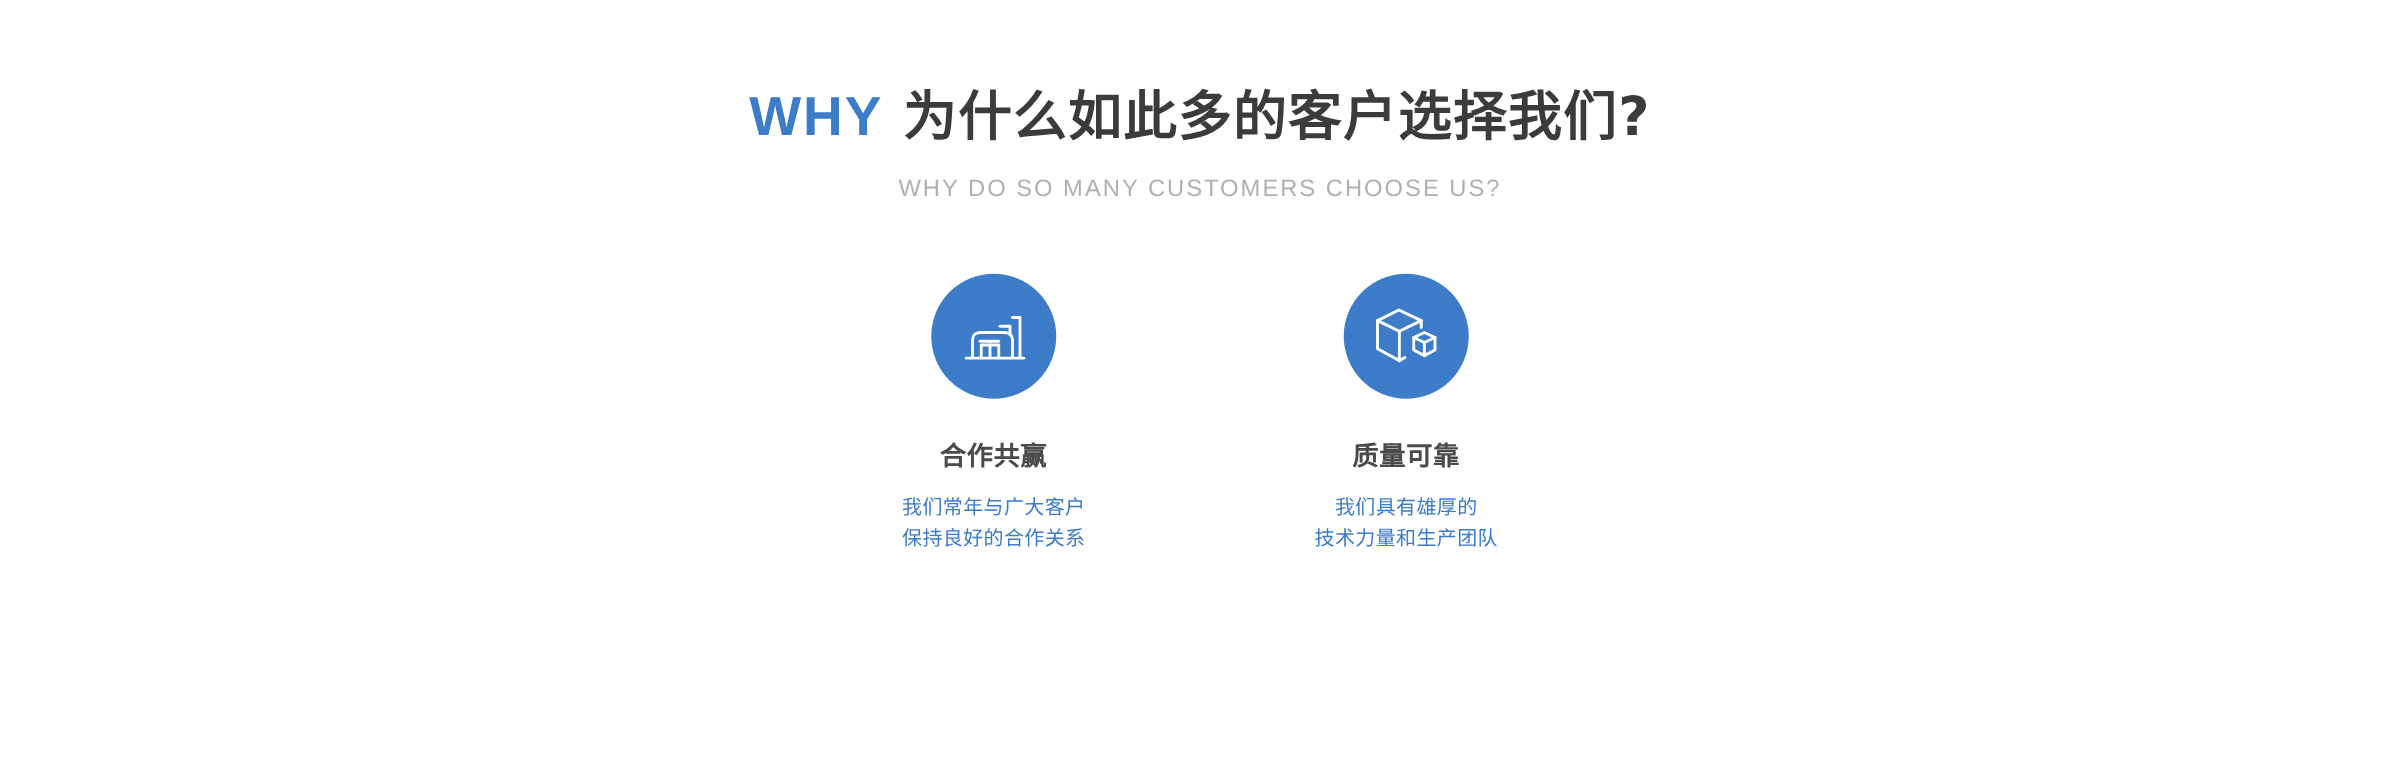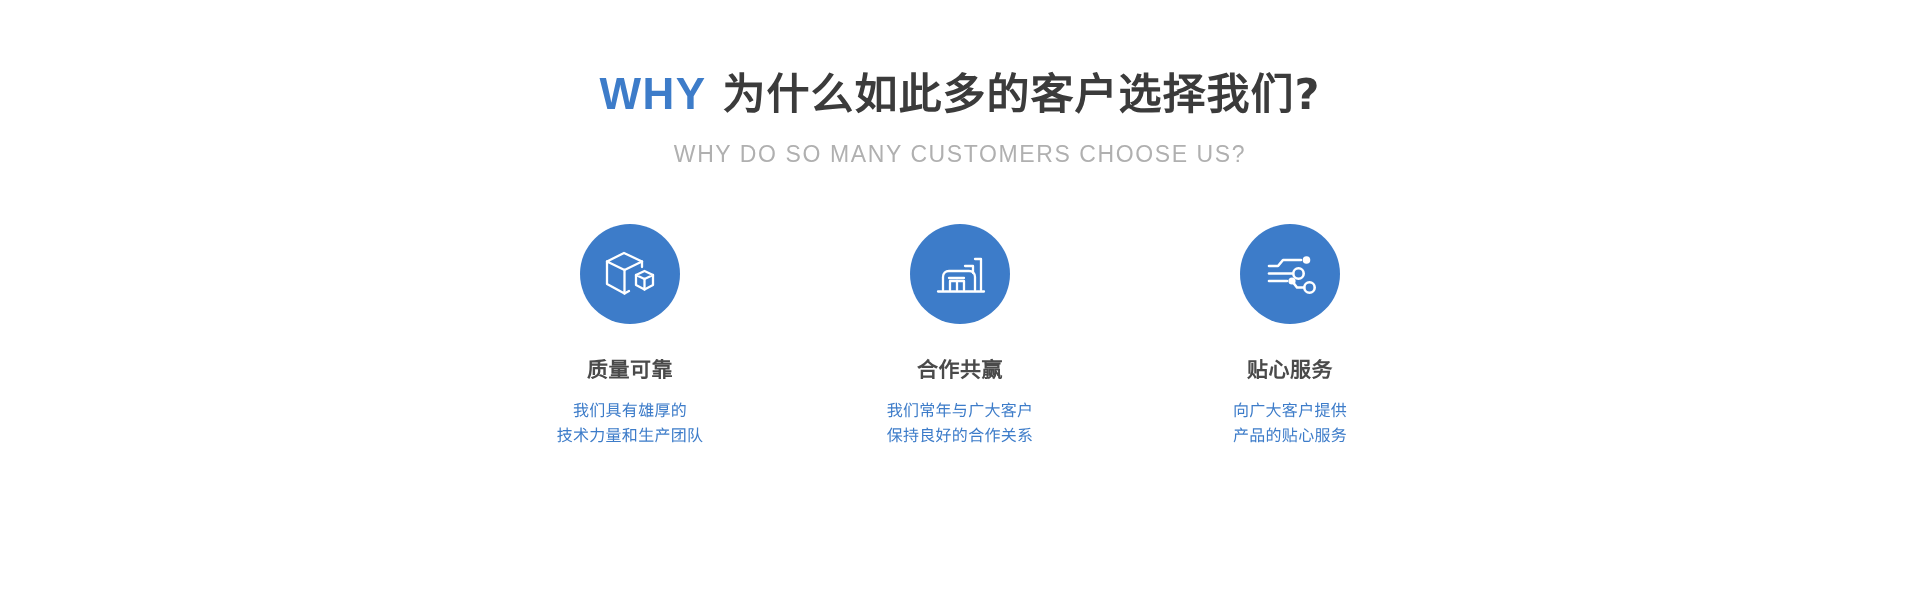--- a/index.html
+++ b/index.html
@@ -52,21 +52,21 @@
   }
 
   .main-title .zh {
     color: #3b3b3b;
     font-family: "DejaVu Sans", "Liberation Sans", sans-serif;
     letter-spacing: 1px;
   }
 
   .sub-title {
     margin-top: 19px;
-    font-size: 23px;
+    font-size: 19px;
     color: #b0b0b0;
     letter-spacing: 1.6px;
     font-weight: normal;
     white-space: nowrap;
   }
 
   
   .cards {
     margin-top: 56px;
     display: flex;
@@ -133,75 +133,54 @@
     </div>
     <div class="sub-title">WHY DO SO MANY CUSTOMERS CHOOSE US?</div>
   </div>
 
   <div class="cards">
 
     <div class="card">
       <div class="icon-circle">
         <svg width="58" height="58" viewBox="0 0 58 58" fill="none" aria-hidden="true">
           <g stroke="#ffffff" stroke-width="2.3" stroke-linecap="round" stroke-linejoin="round" fill="none">
-            <path d="M6 16.5 L23 8 L41 16.5 L23.5 25 Z"></path>
-            <path d="M6 16.5 L6 39 L23.5 48.5 L23.5 25"></path>
-            <path d="M41 16.5 L41 22"></path>
-            <path d="M23.5 48.5 L28 46"></path>
-            <path d="M35 30 L43.5 26 L52 30 L43.5 34 Z"></path>
-            <path d="M35 30 L35 40 L43.5 44.5 L43.5 34"></path>
-            <path d="M52 30 L52 40 L43.5 44.5"></path>
-          </g>
-        </svg>
-      </div>
-      <div class="card-title">质量可靠</div>
-      <div class="card-desc">
-        <span class="line">我们具有雄厚的</span>
-        <span class="line">技术力量和生产团队</span>
-      </div>
-    </div>
-
-    <div class="card">
-      <div class="icon-circle">
-        <svg width="58" height="58" viewBox="0 0 58 58" fill="none" aria-hidden="true">
-          <g stroke="#ffffff" stroke-width="2.3" stroke-linecap="round" stroke-linejoin="round" fill="none">
             <path d="M44 14 L50 14 L50 45"></path>
             <path d="M34 21 L42 21 L42 28"></path>
             <path d="M12 45 L12 32 C12 28.5 14.5 26 18 26 L38 26 C41.5 26 44 28.5 44 32 L44 45"></path>
             <path d="M18 33 L33 33"></path>
             <path d="M19 45 L19 36 L33 36 L33 45"></path>
             <path d="M26 36 L26 45"></path>
             <path d="M7 46.5 L53 46.5"></path>
           </g>
         </svg>
       </div>
       <div class="card-title">合作共赢</div>
       <div class="card-desc">
         <span class="line">我们常年与广大客户</span>
         <span class="line">保持良好的合作关系</span>
       </div>
     </div>
 
     <div class="card">
       <div class="icon-circle">
         <svg width="58" height="58" viewBox="0 0 58 58" fill="none" aria-hidden="true">
-          <g stroke="#ffffff" stroke-width="2.6" stroke-linecap="round" stroke-linejoin="round" fill="none">
-            <path d="M8 21 L17 21 L22 15 L40 15"></path>
-            <circle cx="45.5" cy="15" r="3.8" fill="#ffffff" stroke="none"></circle>
-            <path d="M8 28.5 L31 28.5"></path>
-            <circle cx="37.5" cy="28.5" r="5.2"></circle>
-            <path d="M8 36 L26 36"></path>
-            <circle cx="31" cy="36" r="3.6" fill="#ffffff" stroke="none"></circle>
-            <path d="M31 36 L36 42.5 L43 42.5"></path>
-            <circle cx="48.5" cy="42.5" r="5.2"></circle>
+          <g stroke="#ffffff" stroke-width="2.3" stroke-linecap="round" stroke-linejoin="round" fill="none">
+            <path d="M6 16.5 L23 8 L41 16.5 L23.5 25 Z"></path>
+            <path d="M6 16.5 L6 39 L23.5 48.5 L23.5 25"></path>
+            <path d="M41 16.5 L41 22"></path>
+            <path d="M23.5 48.5 L28 46"></path>
+            <path d="M35 30 L43.5 26 L52 30 L43.5 34 Z"></path>
+            <path d="M35 30 L35 40 L43.5 44.5 L43.5 34"></path>
+            <path d="M52 30 L52 40 L43.5 44.5"></path>
           </g>
         </svg>
       </div>
-      <div class="card-title">贴心服务</div>
+      <div class="card-title">质量可靠</div>
       <div class="card-desc">
-        <span class="line">向广大客户提供</span>
-        <span class="line">产品的贴心服务</span>
+        <span class="line">我们具有雄厚的</span>
+        <span class="line">技术力量和生产团队</span>
       </div>
     </div>
+
 
 
   </div>
 </div>
 
 </body></html>

